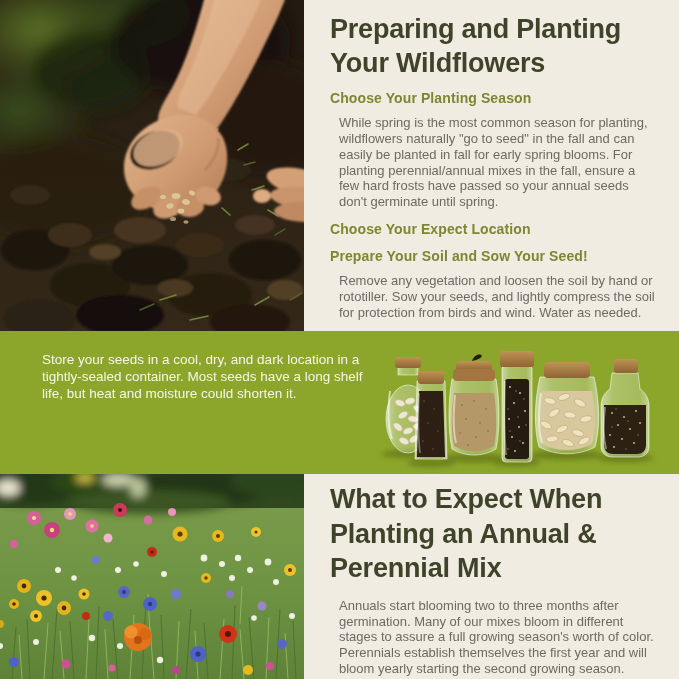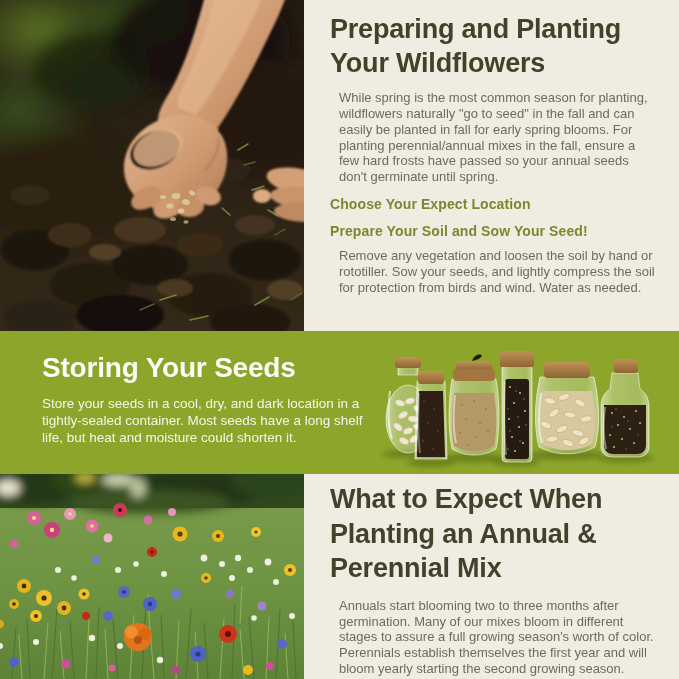--- a/index.html
+++ b/index.html
@@ -180,36 +180,36 @@
         <ellipse cx="304" cy="212" rx="30" ry="10" transform="rotate(2 304 212)" fill="#bf8a62"></ellipse>
         <ellipse cx="262" cy="196" rx="9" ry="7" fill="#dcab80"></ellipse>
       </g>
     </svg>
   </div>
 
   <div class="content-top">
     <h1 class="h1">Preparing and Planting Your Wildflowers</h1>
 
     <div class="sub-item">
+      <p class="sub-title">Choose Your Planting Season</p>
       <p class="body-text">While spring is the most common season for planting, wildflowers naturally "go to seed" in the fall and can easily be planted in fall for early spring blooms. For planting perennial/annual mixes in the fall, ensure a few hard frosts have passed so your annual seeds don't germinate until spring.</p>
     </div>
 
     <div class="sub-item">
       <p class="sub-title">Choose Your Expect Location</p>
     </div>
 
     <div class="sub-item">
       <p class="sub-title">Prepare Your Soil and Sow Your Seed!</p>
       <p class="body-text">Remove any vegetation and loosen the soil by hand or rototiller. Sow your seeds, and lightly compress the soil for protection from birds and wind. Water as needed.</p>
     </div>
   </div>
 
   <div class="band">
     <div class="band-content">
-      <h2 class="h2">Storing Your Seeds</h2>
       <p class="band-body">Store your seeds in a cool, dry, and dark location in a tightly-sealed container. Most seeds have a long shelf life, but heat and moisture could shorten it.</p>
     </div>
 
     <div class="jars">
       <svg width="302" height="143" viewBox="0 0 302 143" xmlns="http://www.w3.org/2000/svg">
         <defs>
           <linearGradient id="corkG" x1="0" y1="0" x2="0" y2="1">
             <stop offset="0" stop-color="#c09255"></stop>
             <stop offset="1" stop-color="#8e6433"></stop>
           </linearGradient>

